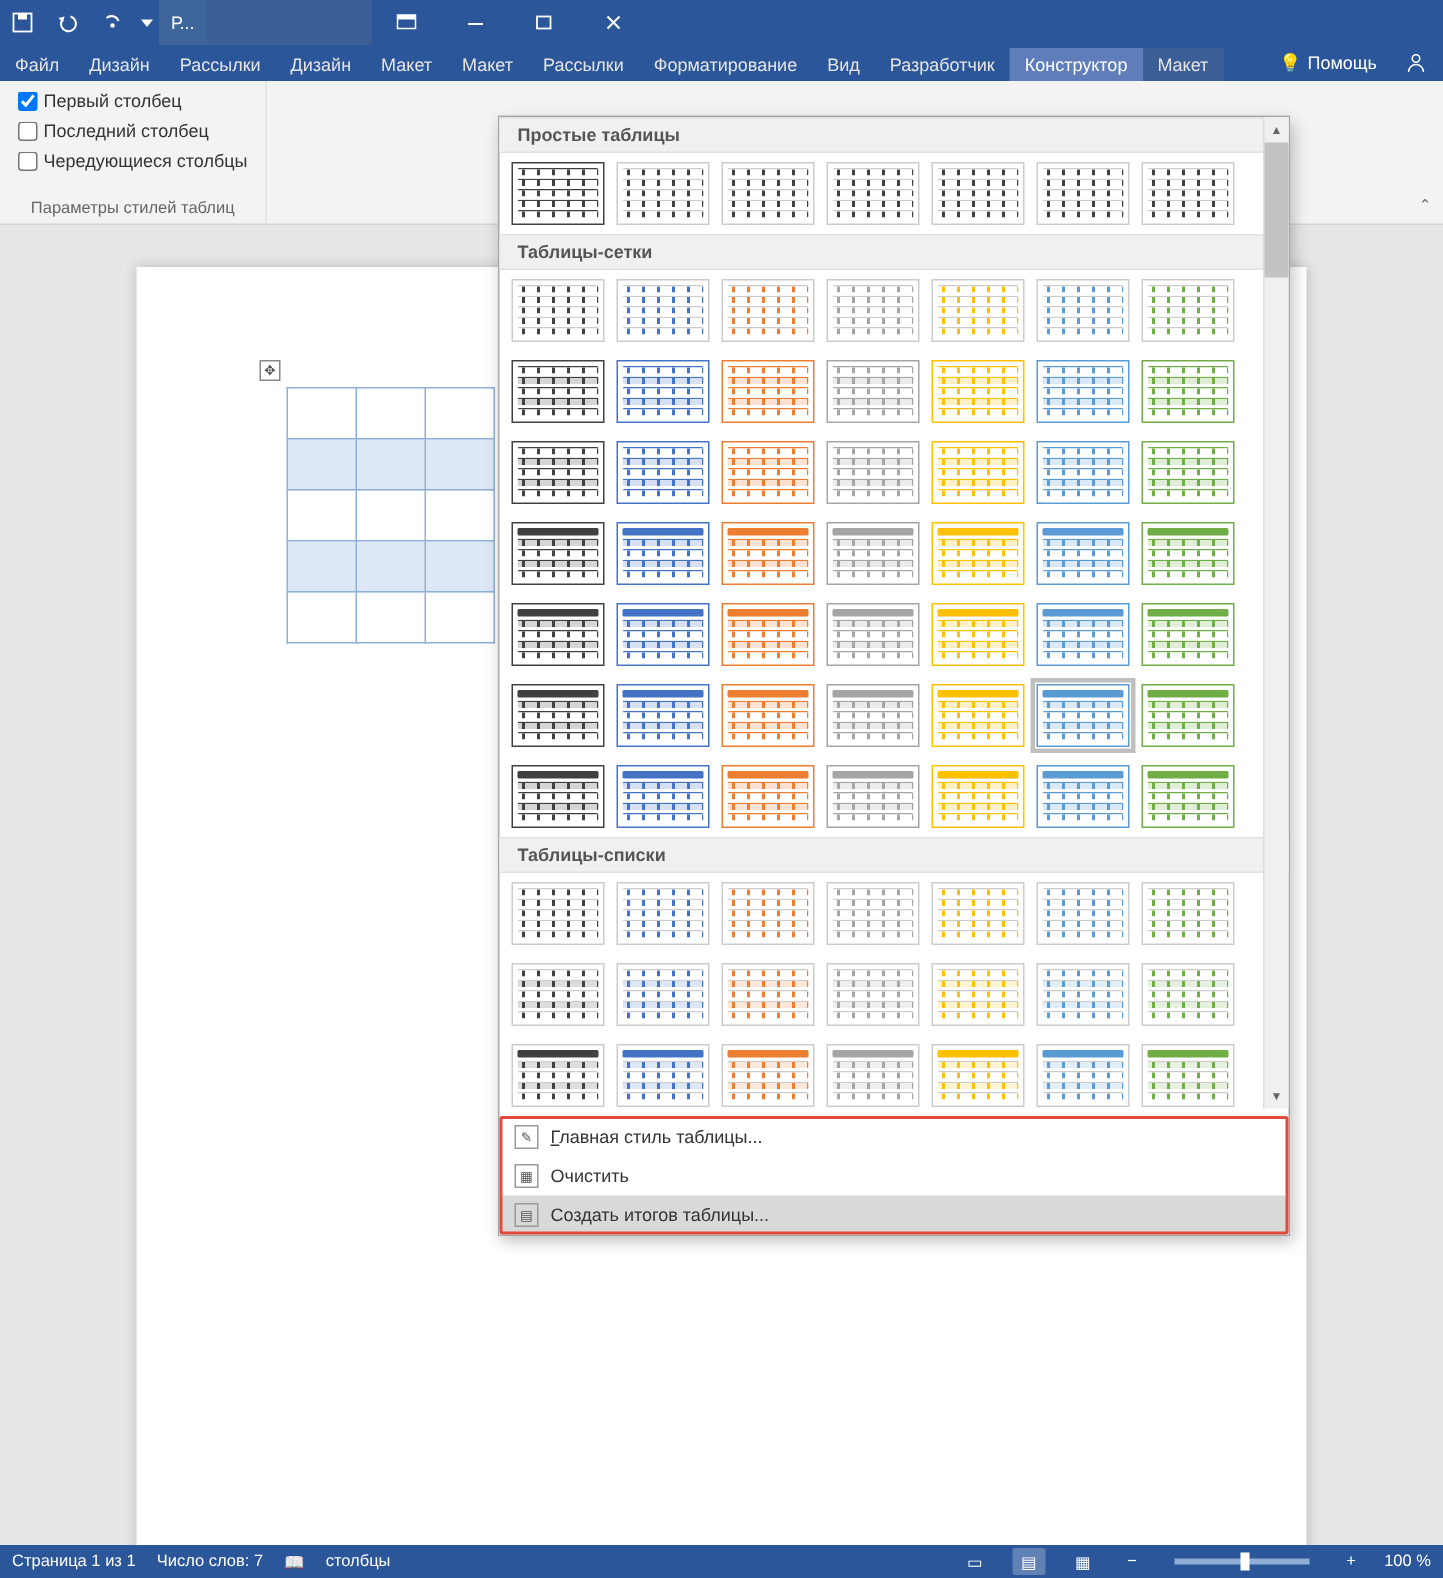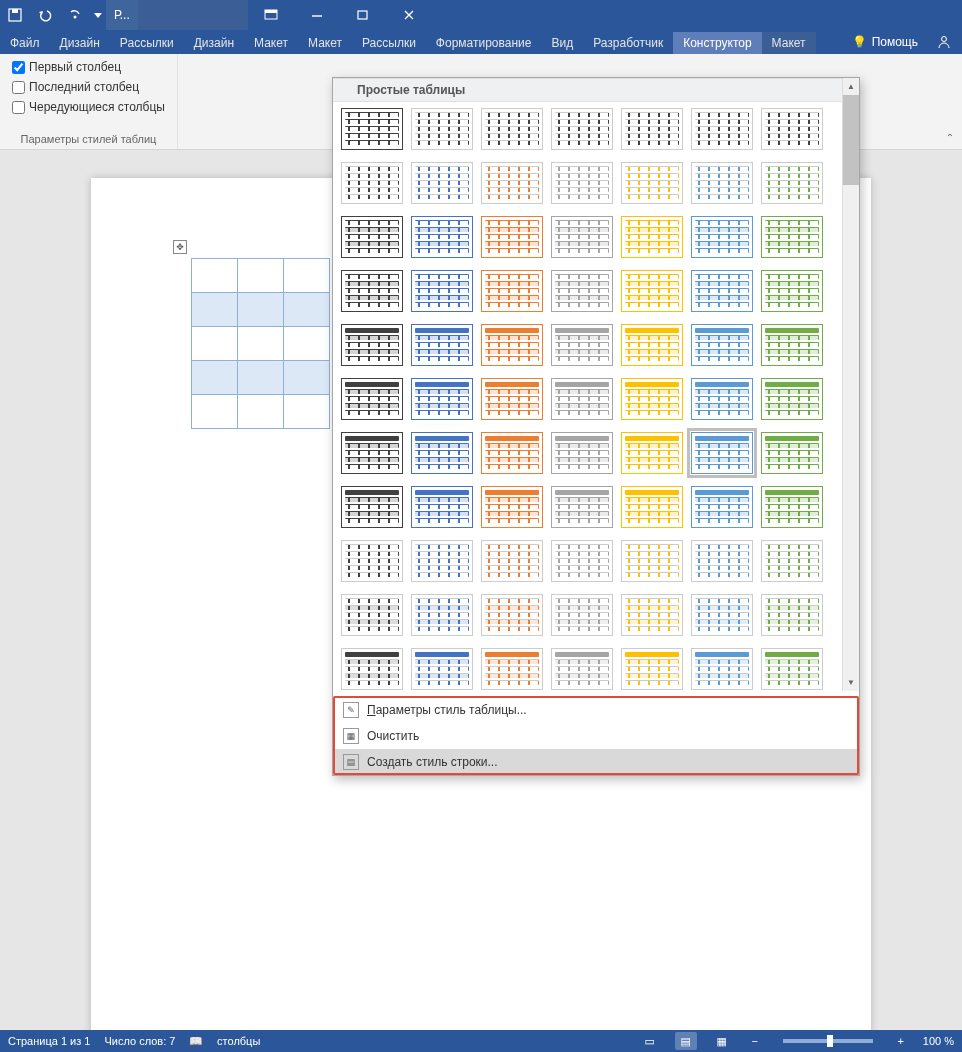--- a/index.html
+++ b/index.html
@@ -43,21 +43,21 @@
   .move-handle { position:absolute; top:62px; left:82px; width:14px; height:14px; border:1px solid #888; background:#fff; display:flex; align-items:center; justify-content:center; font-size:9px; color:#555; cursor:move; }
 
   
   .gallery { position:absolute; top:77px; left:332px; width:528px; background:#fff; border:1px solid #a6a6a6; box-shadow:2px 4px 10px rgba(0,0,0,0.25); z-index:50; }
   .gal-scroll { position:absolute; right:0; top:0; bottom:84px; width:17px; background:#f0f0f0; border-left:1px solid #dcdcdc; }
   .gal-scroll .thumb-top { position:absolute; top:0; width:100%; height:17px; display:flex; align-items:center; justify-content:center; color:#666; font-size:8px; }
   .gal-scroll .thumb-bot { position:absolute; bottom:0; width:100%; height:17px; display:flex; align-items:center; justify-content:center; color:#666; font-size:8px; }
   .gal-scroll .bar { position:absolute; top:17px; width:100%; bottom:17px; }
   .gal-scroll .bar .knob { position:absolute; top:0; width:100%; height:90px; background:#c2c2c2; }
 
-  .gal-section-h { background:#eef0f2; font-size:12px; font-weight:bold; color:#555; padding:4px 24px; border-top:1px solid #e0e0e0; border-bottom:1px solid #e0e0e0; }
+  .gal-section-h { background:#eef0f2; font-size:12px; font-weight:bold; color:#555; padding:4px 12px; border-top:1px solid #e0e0e0; border-bottom:1px solid #e0e0e0; }
   .gal-row { display:flex; gap:8px; padding:6px 8px; }
   .thumb { width:62px; height:42px; border:1px solid #ccc; background:#fff; cursor:pointer; position:relative; overflow:hidden; }
   .thumb.selected { outline:3px solid #bfbfbf; outline-offset:1px; }
   .thumb .r { position:absolute; left:3px; right:3px; height:5px; border-radius:1px; }
   .thumb .r1{top:3px}.thumb .r2{top:10px}.thumb .r3{top:17px}.thumb .r4{top:24px}.thumb .r5{top:31px}
   
   .menu-sec { border-top:1px solid #d4d4d4; }
   .menu-sec.highlighted { outline: 2px solid #e24a3a; outline-offset:-2px; border-radius:2px; }
   .menu-item { display:flex; align-items:center; gap:8px; padding:5px 10px; cursor:pointer; font-size:12px; }
   .menu-item:hover, .menu-item.hovered { background:#d9d9d9; }
@@ -266,20 +266,21 @@
       </div>
       <div class="thumb">
         <div class="r r1" style="background: linear-gradient(90deg, rgb(64, 64, 64) 2px, transparent 2px) 3px 0px / 10px 100% rgb(255, 255, 255); border-top: 1px solid rgb(204, 204, 204);"></div>
         <div class="r r2" style="background: linear-gradient(90deg, rgb(64, 64, 64) 2px, transparent 2px) 3px 0px / 10px 100% rgb(255, 255, 255); border-top: 1px solid rgb(204, 204, 204);"></div>
         <div class="r r3" style="background: linear-gradient(90deg, rgb(64, 64, 64) 2px, transparent 2px) 3px 0px / 10px 100% rgb(255, 255, 255); border-top: 1px solid rgb(204, 204, 204);"></div>
         <div class="r r4" style="background: linear-gradient(90deg, rgb(64, 64, 64) 2px, transparent 2px) 3px 0px / 10px 100% rgb(255, 255, 255); border-top: 1px solid rgb(204, 204, 204);"></div>
         <div class="r r5" style="background: linear-gradient(90deg, rgb(64, 64, 64) 2px, transparent 2px) 3px 0px / 10px 100% rgb(255, 255, 255); border-top: 1px solid rgb(204, 204, 204);"></div>
       </div>
     </div>
 
+  <div class="gal-section-h">Таблицы-сетки</div>
   <div id="grid-rows">
       <div class="gal-row">
         <div class="thumb">
           <div class="r r1" style="background: linear-gradient(90deg, rgb(64, 64, 64) 2px, transparent 2px) 3px 0px / 10px 100% rgb(255, 255, 255); border-top: 1px solid rgb(204, 204, 204);"></div>
           <div class="r r2" style="background: linear-gradient(90deg, rgb(64, 64, 64) 2px, transparent 2px) 3px 0px / 10px 100% rgb(255, 255, 255); border-top: 1px solid rgb(204, 204, 204);"></div>
           <div class="r r3" style="background: linear-gradient(90deg, rgb(64, 64, 64) 2px, transparent 2px) 3px 0px / 10px 100% rgb(255, 255, 255); border-top: 1px solid rgb(204, 204, 204);"></div>
           <div class="r r4" style="background: linear-gradient(90deg, rgb(64, 64, 64) 2px, transparent 2px) 3px 0px / 10px 100% rgb(255, 255, 255); border-top: 1px solid rgb(204, 204, 204);"></div>
           <div class="r r5" style="background: linear-gradient(90deg, rgb(64, 64, 64) 2px, transparent 2px) 3px 0px / 10px 100% rgb(255, 255, 255); border-top: 1px solid rgb(204, 204, 204);"></div>
         </div>
         <div class="thumb">
@@ -626,20 +627,21 @@
         <div class="thumb" style="border-color: rgb(112, 173, 71);">
           <div class="r r1" style="background: rgb(112, 173, 71);"></div>
           <div class="r r2" style="background: linear-gradient(90deg, rgb(112, 173, 71) 2px, transparent 2px) 3px 0px / 10px 100% rgb(224, 237, 215); border-top: 1px solid rgb(112, 173, 71);"></div>
           <div class="r r3" style="background: linear-gradient(90deg, rgb(112, 173, 71) 2px, transparent 2px) 3px 0px / 10px 100% rgb(255, 255, 255); border-top: 1px solid rgb(112, 173, 71);"></div>
           <div class="r r4" style="background: linear-gradient(90deg, rgb(112, 173, 71) 2px, transparent 2px) 3px 0px / 10px 100% rgb(224, 237, 215); border-top: 1px solid rgb(112, 173, 71);"></div>
           <div class="r r5" style="background: linear-gradient(90deg, rgb(112, 173, 71) 2px, transparent 2px) 3px 0px / 10px 100% rgb(255, 255, 255); border-top: 1px solid rgb(112, 173, 71);"></div>
         </div>
       </div>
     </div>
 
+  <div class="gal-section-h">Таблицы-списки</div>
   <div id="list-rows">
       <div class="gal-row">
         <div class="thumb">
           <div class="r r1" style="background: linear-gradient(90deg, rgb(64, 64, 64) 2px, transparent 2px) 3px 0px / 10px 100% rgb(255, 255, 255); border-top: 1px solid rgb(204, 204, 204);"></div>
           <div class="r r2" style="background: linear-gradient(90deg, rgb(64, 64, 64) 2px, transparent 2px) 3px 0px / 10px 100% rgb(255, 255, 255); border-top: 1px solid rgb(204, 204, 204);"></div>
           <div class="r r3" style="background: linear-gradient(90deg, rgb(64, 64, 64) 2px, transparent 2px) 3px 0px / 10px 100% rgb(255, 255, 255); border-top: 1px solid rgb(204, 204, 204);"></div>
           <div class="r r4" style="background: linear-gradient(90deg, rgb(64, 64, 64) 2px, transparent 2px) 3px 0px / 10px 100% rgb(255, 255, 255); border-top: 1px solid rgb(204, 204, 204);"></div>
           <div class="r r5" style="background: linear-gradient(90deg, rgb(64, 64, 64) 2px, transparent 2px) 3px 0px / 10px 100% rgb(255, 255, 255); border-top: 1px solid rgb(204, 204, 204);"></div>
         </div>
         <div class="thumb">
@@ -785,29 +787,29 @@
           <div class="r r3" style="background: linear-gradient(90deg, rgb(112, 173, 71) 2px, transparent 2px) 3px 0px / 10px 100% rgb(255, 255, 255); border-top: 1px solid rgb(204, 204, 204);"></div>
           <div class="r r4" style="background: linear-gradient(90deg, rgb(112, 173, 71) 2px, transparent 2px) 3px 0px / 10px 100% rgb(229, 240, 222); border-top: 1px solid rgb(204, 204, 204);"></div>
           <div class="r r5" style="background: linear-gradient(90deg, rgb(112, 173, 71) 2px, transparent 2px) 3px 0px / 10px 100% rgb(255, 255, 255); border-top: 1px solid rgb(204, 204, 204);"></div>
         </div>
       </div>
     </div>
 
   <div class="menu-sec highlighted">
     <div class="menu-item">
       <span class="icn">✎</span>
-      <span class="underline-first">Параметры стиль таблицы...</span>
+      <span class="underline-first">Главная стиль таблицы...</span>
     </div>
     <div class="menu-item">
       <span class="icn">▦</span>
       <span>Очистить</span>
     </div>
     <div class="menu-item hovered">
       <span class="icn">▤</span>
-      <span>Создать стиль строки...</span>
+      <span>Создать итогов таблицы...</span>
     </div>
   </div>
 
   <div class="gal-scroll">
     <div class="thumb-top">▲</div>
     <div class="bar">
         <div class="knob"></div>
       </div>
     <div class="thumb-bot">▼</div>
   </div>

